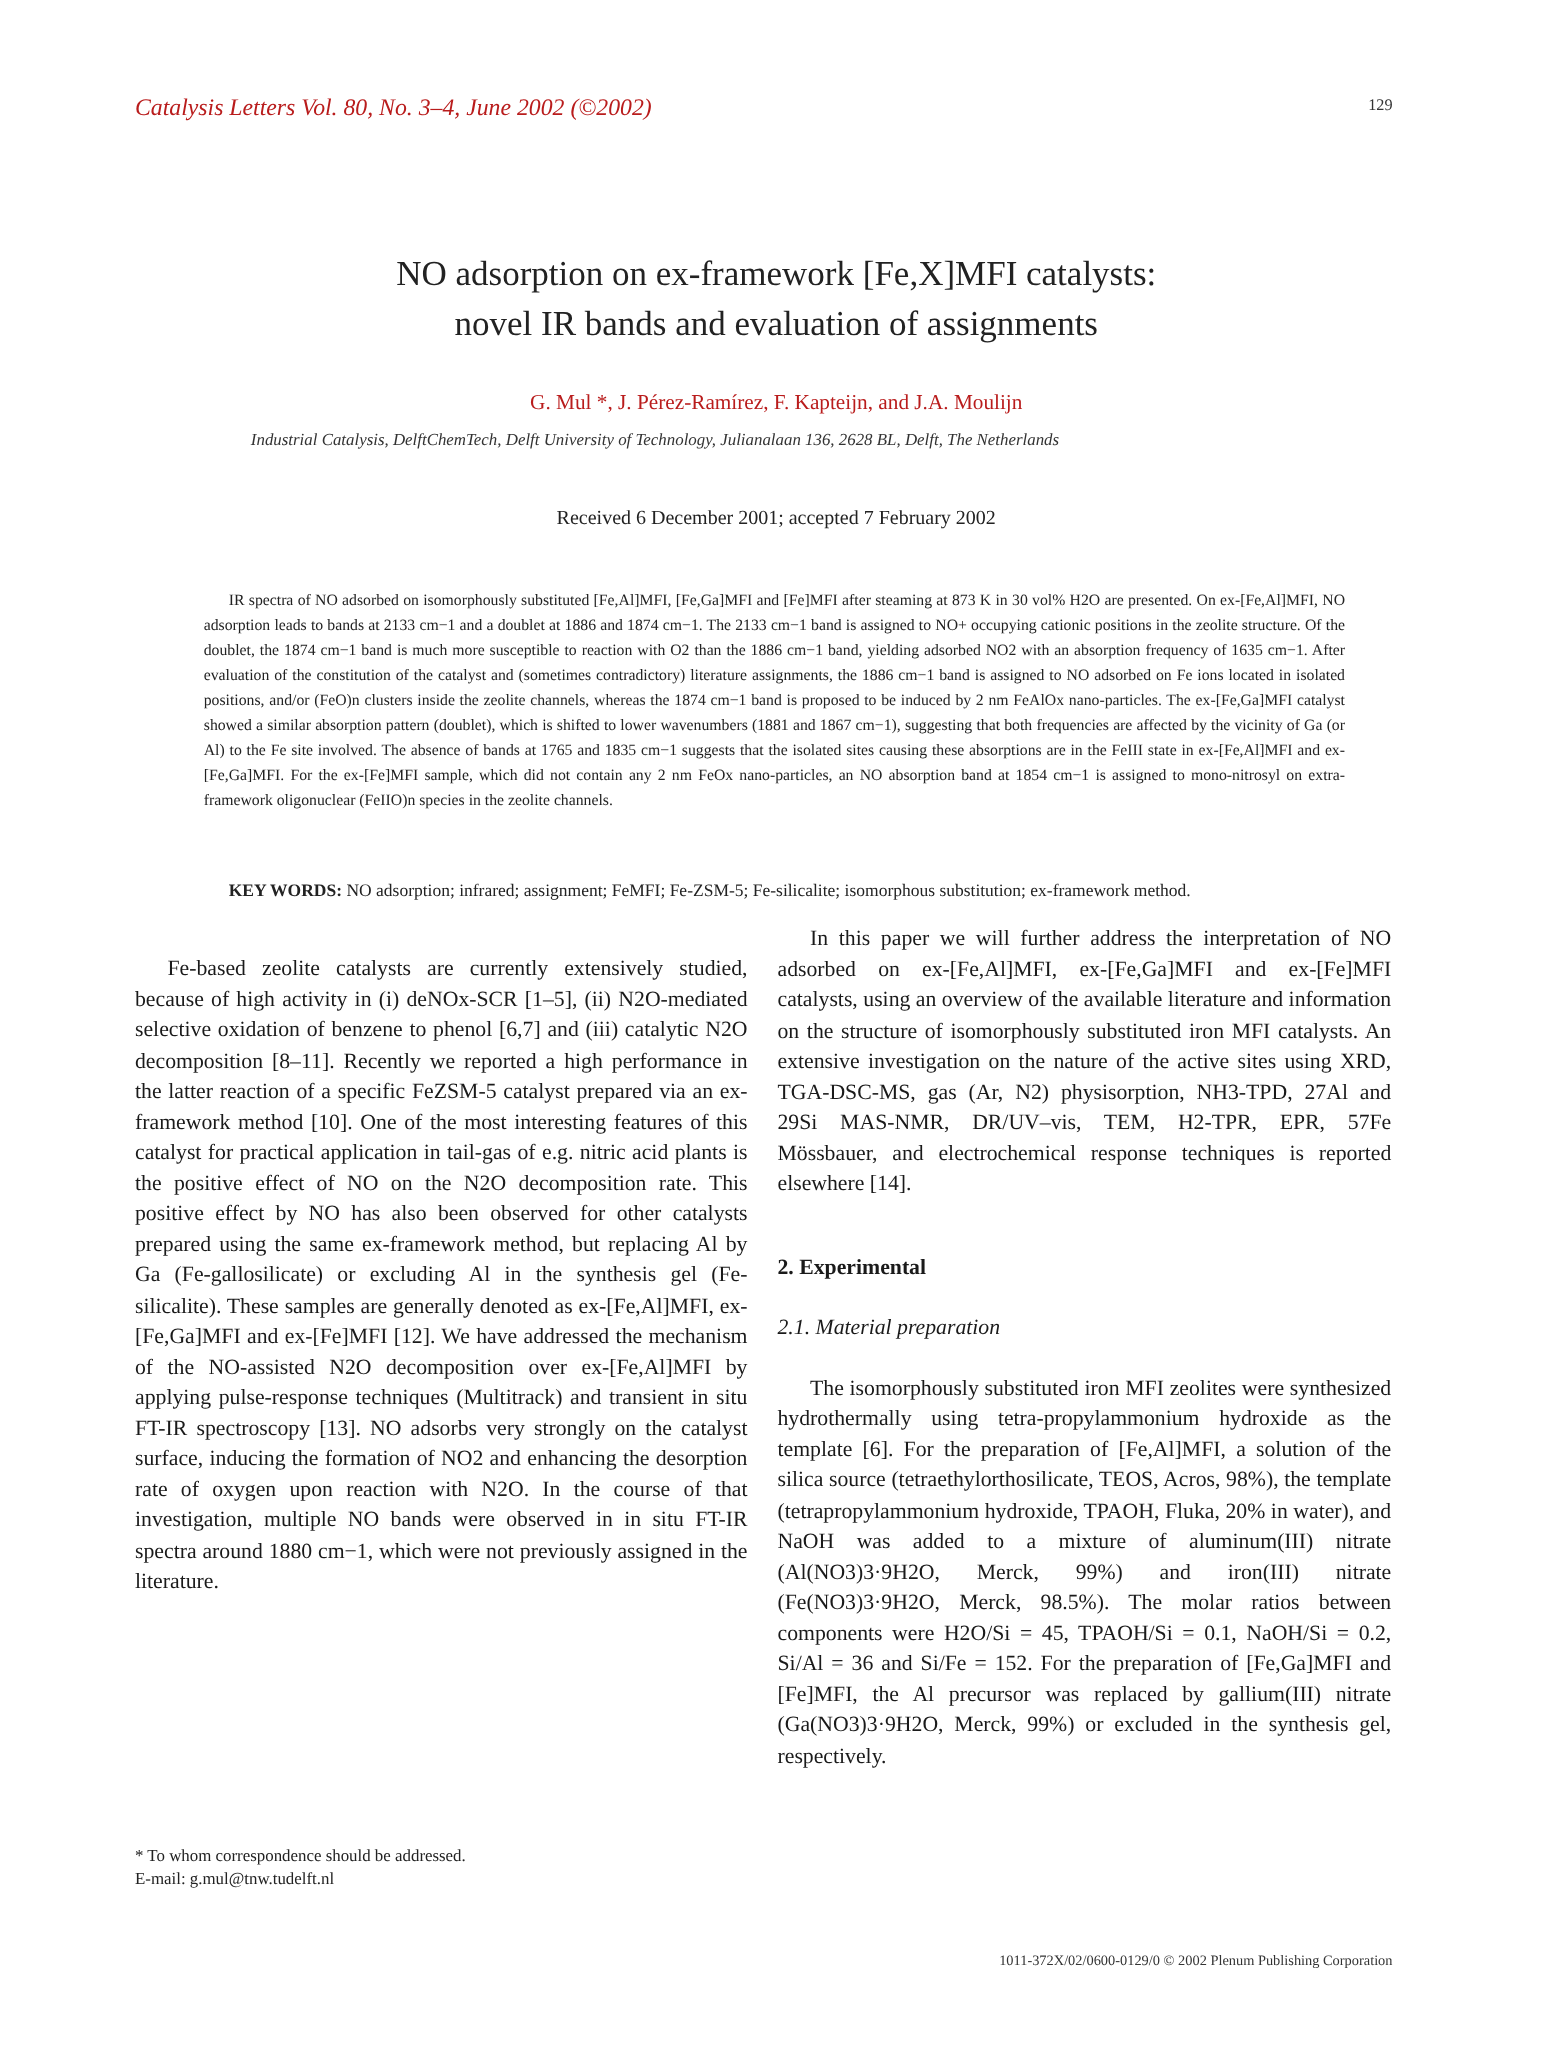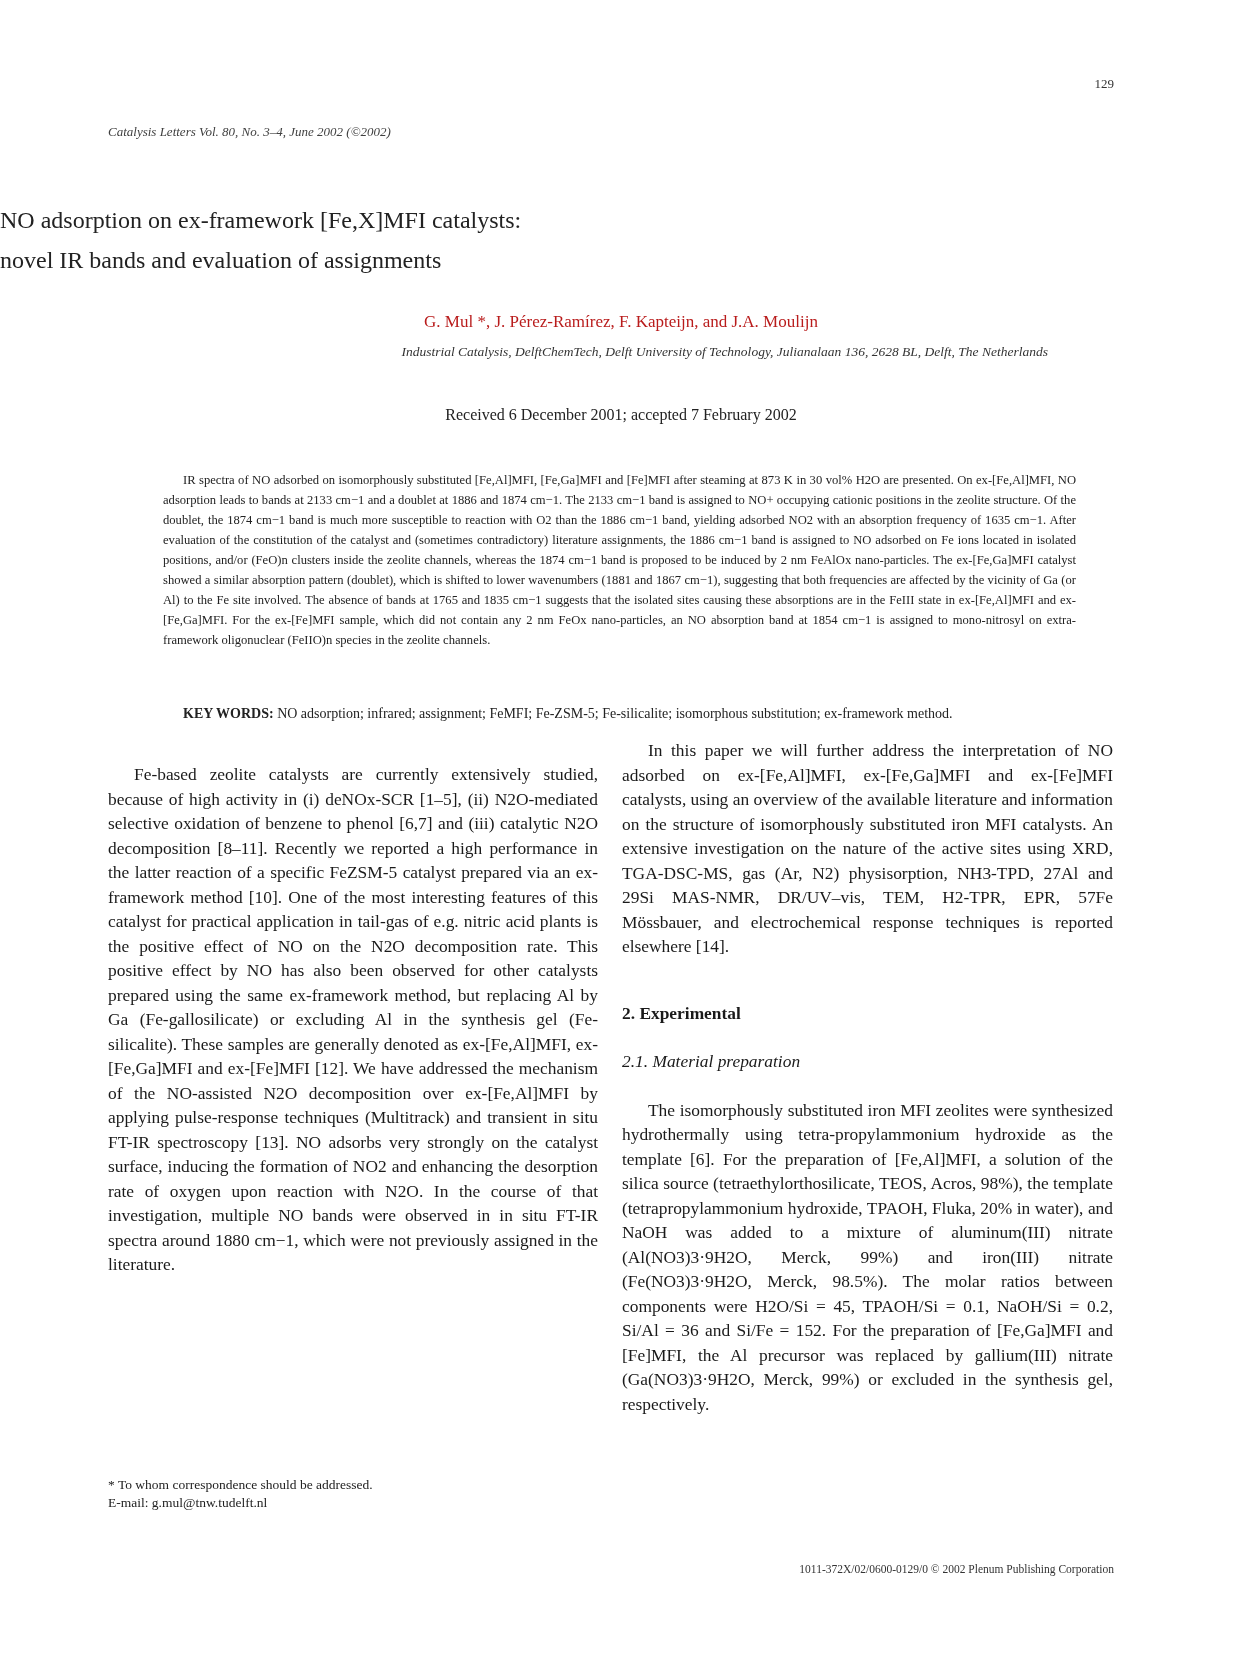--- a/index.html
+++ b/index.html
@@ -1,22 +1,22 @@
 <!DOCTYPE html>
 <html><head>
 <meta charset="utf-8">
 <style>
   html, body { margin: 0; padding: 0; background: #ffffff; }
   body { width: 1242px; height: 1653px; position: relative; overflow: hidden; color: #1a1a1a; font-family: "Liberation Serif", serif; }
   .abs { position: absolute; }
-  .header-left { left: 108px; top: 76px; font-size: 13px; font-style: italic; color: #404040; margin-top: 48px; }
+  .header-left { left: 108px; top: 76px; font-size: 19px; font-style: italic; color: #b91c1c; }
   .header-right { right: 128px; top: 76px; font-size: 13px; color: #333; }
-  .title { left: 0; width: 1242px; top: 200px; text-align: left; font-size: 24px; line-height: 40px; color: #222; }
+  .title { left: 0; width: 1242px; top: 200px; text-align: center; font-size: 28px; line-height: 40px; color: #222; }
   .authors { left: 0; width: 1242px; top: 312px; text-align: center; font-size: 17px; color: #b91c1c; }
-  .affil { left: 0; width: 1048px; top: 344px; text-align: right; font-size: 13.5px; font-style: italic; color: #333; }
+  .affil { left: 0; width: 1048px; top: 344px; text-align: center; font-size: 13.5px; font-style: italic; color: #333; }
   .received { left: 0; width: 1242px; top: 406px; text-align: center; font-size: 16px; color: #222; }
   .abstract { left: 163px; width: 913px; top: 470px; font-size: 12.6px; line-height: 20px; text-align: justify; text-indent: 20px; color: #222; }
   .abstract p { margin: 0; }
   .keywords { left: 163px; width: 913px; top: 706px; font-size: 14px; text-indent: 20px; color: #222; }
   .keywords b { font-weight: bold; }
   .col { font-size: 17.4px; line-height: 24.5px; text-align: justify; color: #1a1a1a; }
   .col-left { left: 108px; width: 490px; }
   .col-right { left: 622px; width: 491px; }
   .col p { margin: 0; text-indent: 26px; }
   .section-h { font-weight: bold; font-size: 17.4px; }

